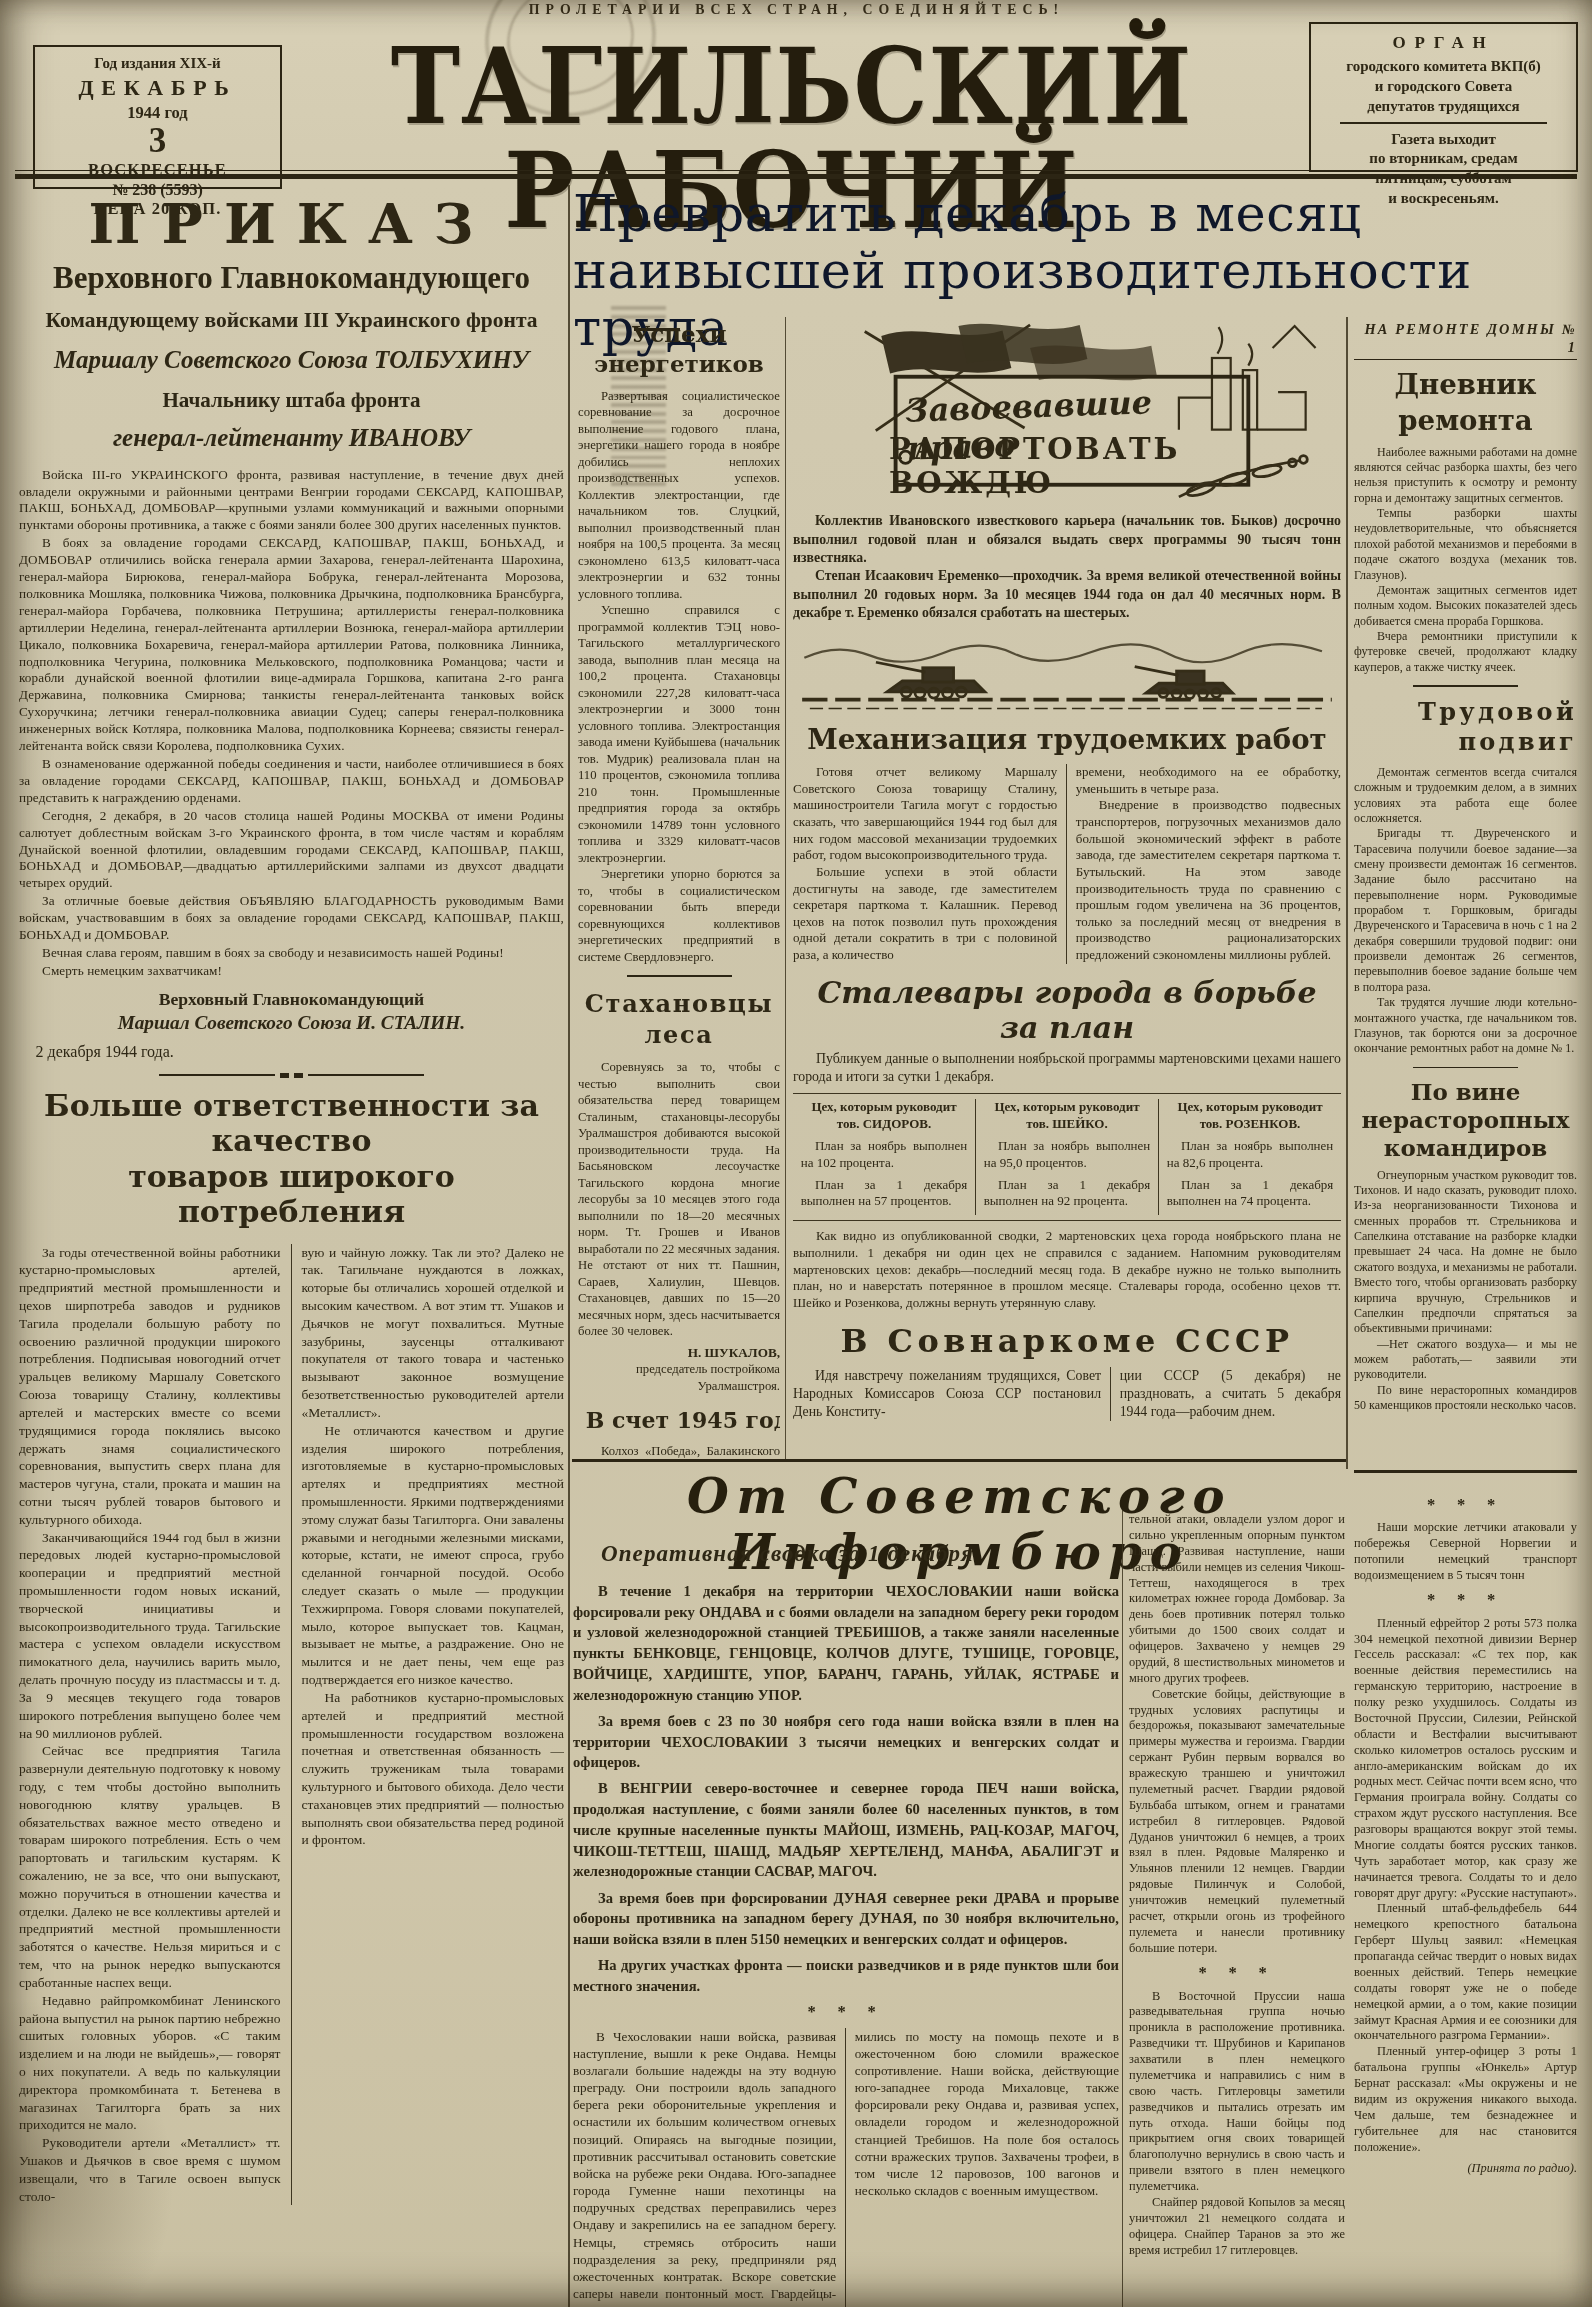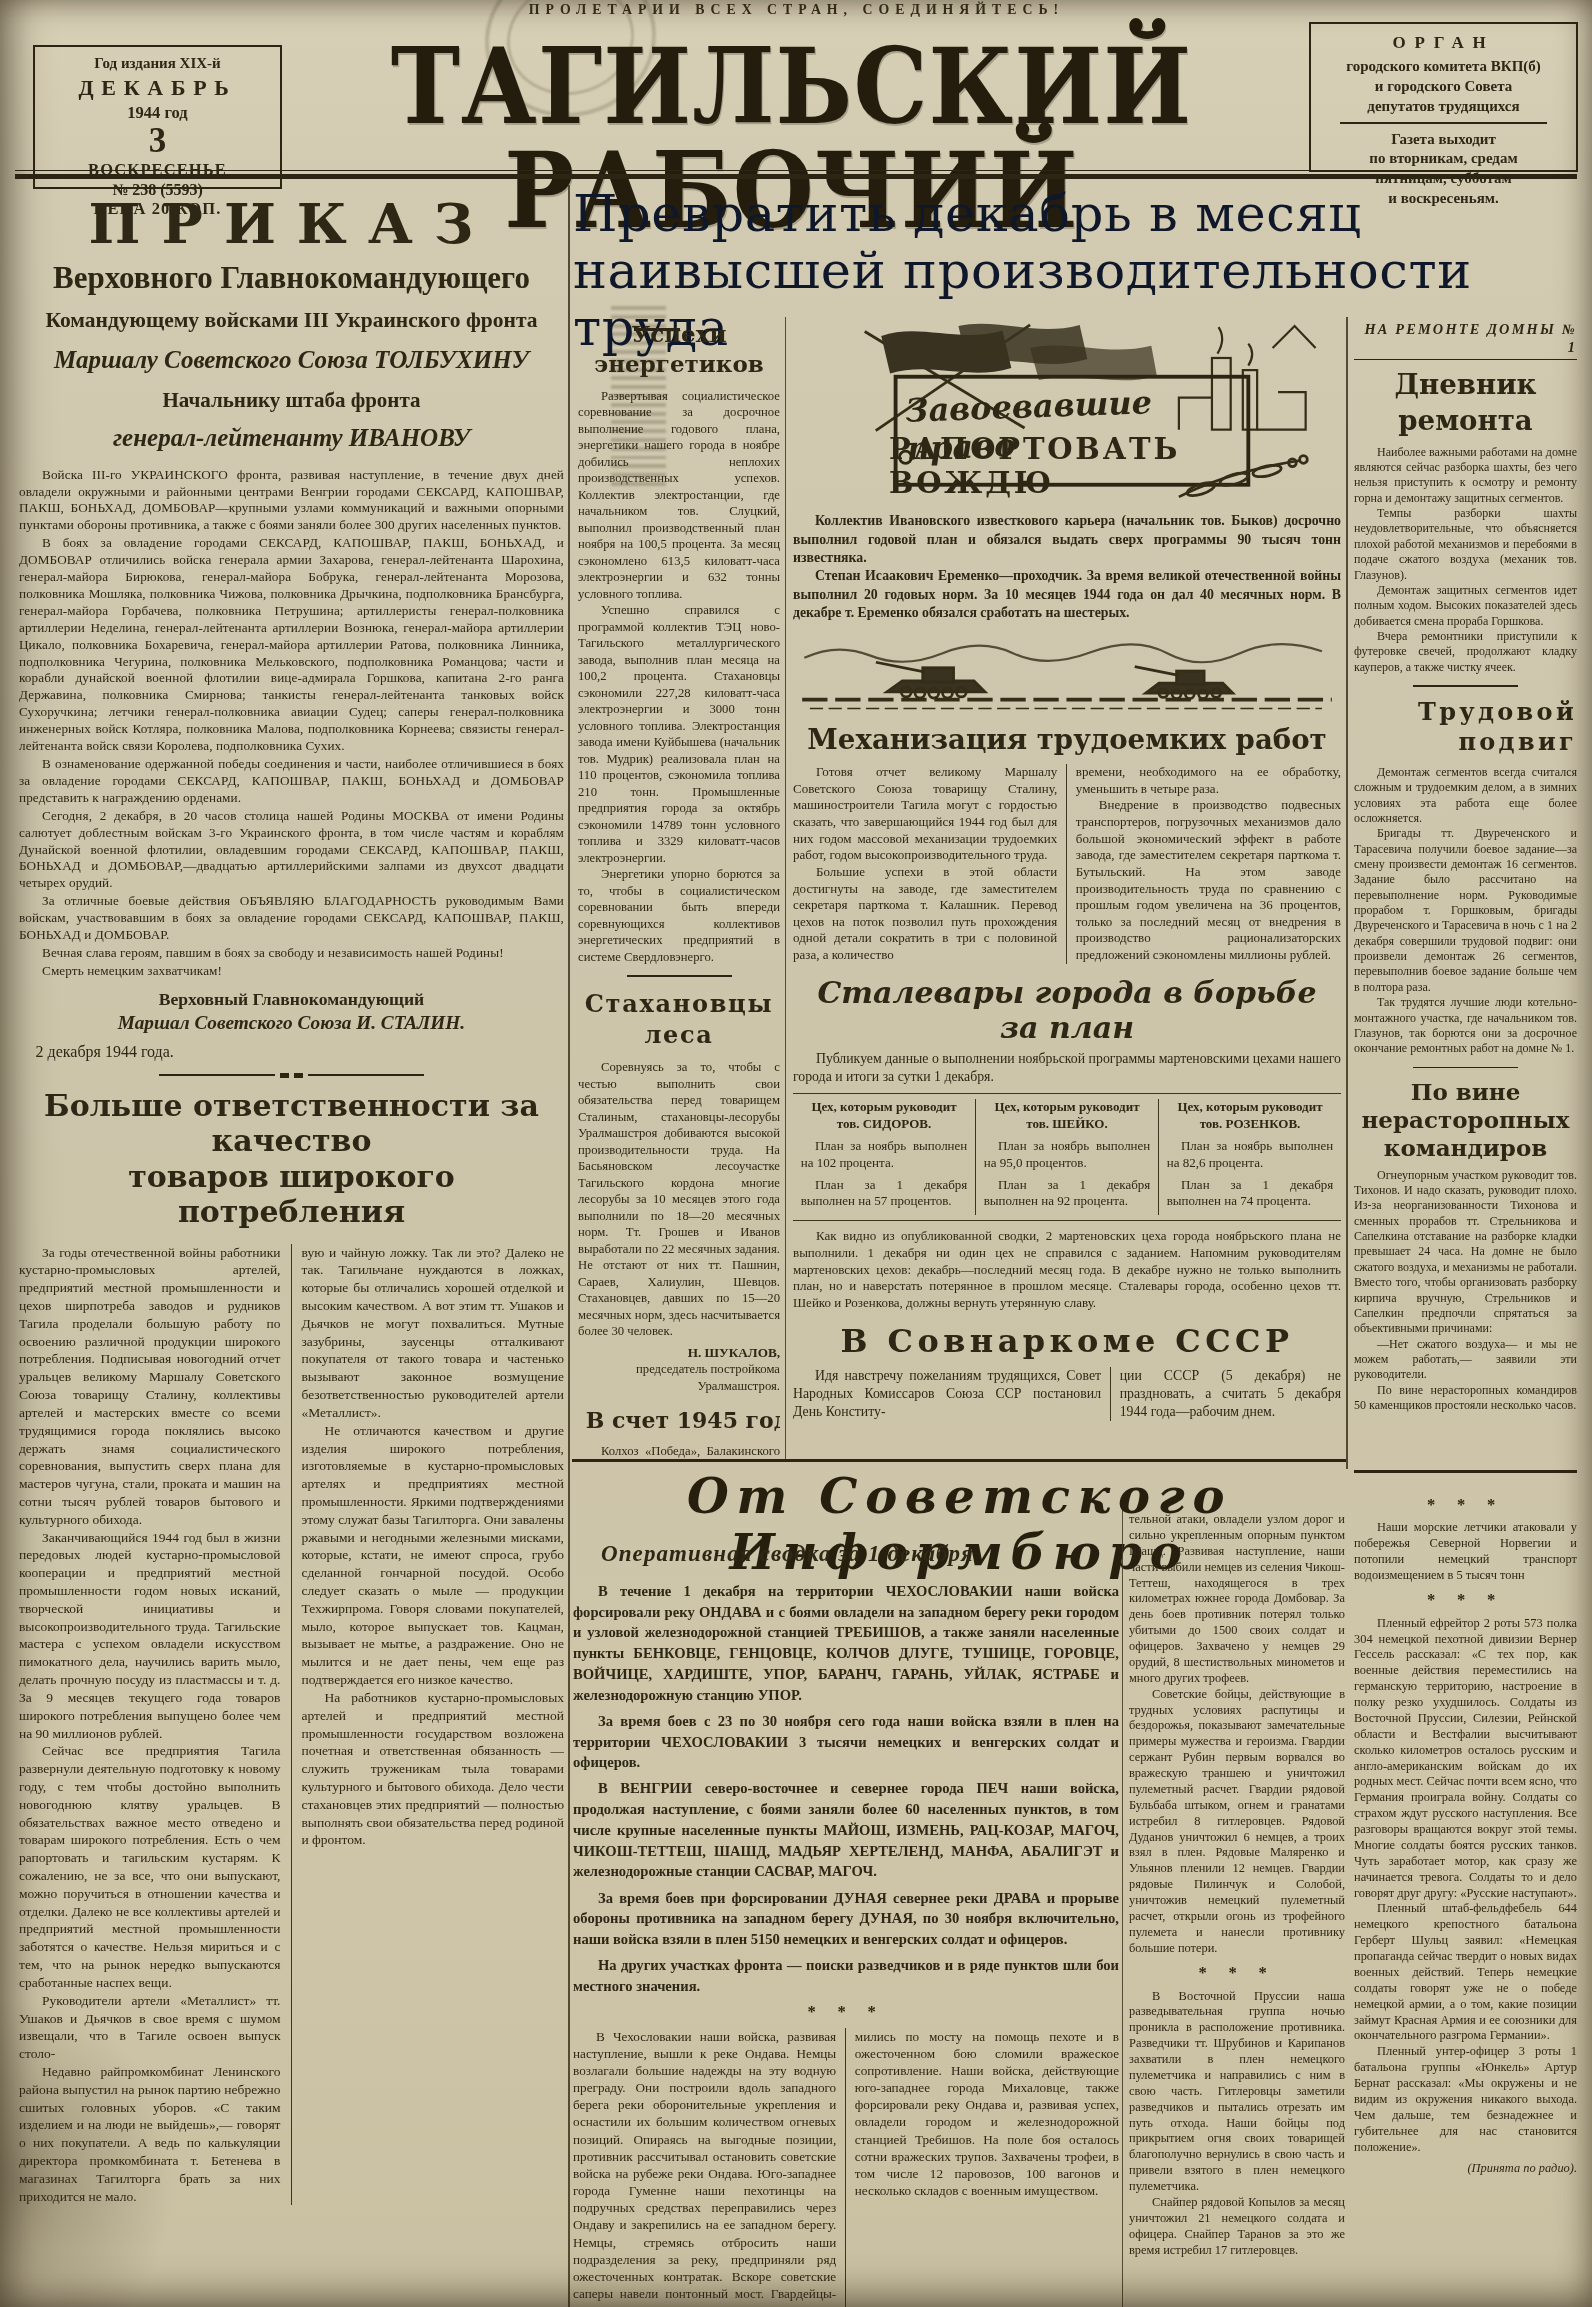--- a/index.html
+++ b/index.html
@@ -200,22 +200,22 @@
         <div class="bar"></div>
     </div>
 
     <div class="q-title">Больше ответственности за качество</div>
     <div class="q-title">товаров широкого потребления</div>
     <div id="q-cols">
       <div class="qc qc1 body-t">
         <p>За годы отечественной войны работники кустарно-промысловых артелей, предприятий местной промышленности и цехов ширпотреба заводов и рудников Тагила проделали большую работу по освоению различной продукции широкого потребления. Подписывая новогодний отчет уральцев великому Маршалу Советского Союза товарищу Сталину, коллективы артелей и мастерских вместе со всеми трудящимися города поклялись высоко держать знамя социалистического соревнования, выпустить сверх плана для мастеров чугуна, стали, проката и машин на сотни тысяч рублей товаров бытового и культурного обихода.</p>
         <p>Заканчивающийся 1944 год был в жизни передовых людей кустарно-промысловой кооперации и предприятий местной промышленности годом новых исканий, творческой инициативы и высокопроизводительного труда. Тагильские мастера с успехом овладели искусством пимокатного дела, научились варить мыло, делать прочную посуду из пластмассы и т. д. За 9 месяцев текущего года товаров широкого потребления выпущено более чем на 90 миллионов рублей.</p>
         <p>Сейчас все предприятия Тагила развернули деятельную подготовку к новому году, с тем чтобы достойно выполнить новогоднюю клятву уральцев. В обязательствах важное место отведено и товарам широкого потребления. Есть о чем рапортовать и тагильским кустарям. К сожалению, не за все, что они выпускают, можно поручиться в отношении качества и отделки. Далеко не все коллективы артелей и предприятий местной промышленности заботятся о качестве. Нельзя мириться и с тем, что на рынок нередко выпускаются сработанные наспех вещи.</p>
+        <p>Недавно райпромкомбинат Ленинского района выпустил на рынок партию небрежно сшитых головных уборов. «С таким изделием и на люди не выйдешь»,— говорят о них покупатели. А ведь по калькуляции директора промкомбината т. Бетенева в магазинах Тагилторга брать за них приходится не мало.</p>
         <p>Руководители артели «Металлист» тт. Ушаков и Дьячков в свое время с шумом извещали, что в Тагиле освоен выпуск столо-</p>
-        <p>Недавно райпромкомбинат Ленинского района выпустил на рынок партию небрежно сшитых головных уборов. «С таким изделием и на люди не выйдешь»,— говорят о них покупатели. А ведь по калькуляции директора промкомбината т. Бетенева в магазинах Тагилторга брать за них приходится не мало.</p>
       </div>
       <div class="qc qc2 body-t">
         <p style="text-indent:0">вую и чайную ложку. Так ли это? Далеко не так. Тагильчане нуждаются в ложках, которые бы отличались хорошей отделкой и высоким качеством. А вот этим тт. Ушаков и Дьячков не могут похвалиться. Мутные зазубрины, заусенцы отталкивают покупателя от такого товара и частенько вызывают законное возмущение безответственностью руководителей артели «Металлист».</p>
         <p>Не отличаются качеством и другие изделия широкого потребления, изготовляемые в кустарно-промысловых артелях и предприятиях местной промышленности. Яркими подтверждениями этому служат базы Тагилторга. Они завалены ржавыми и негодными железными мисками, которые, кстати, не имеют спроса, грубо сделанной гончарной посудой. Особо следует сказать о мыле — продукции Техжирпрома. Говоря словами покупателей, мыло, которое выпускает тов. Кацман, вызывает не мытье, а раздражение. Оно не мылится и не дает пены, чем еще раз подтверждается его низкое качество.</p>
         <p>На работников кустарно-промысловых артелей и предприятий местной промышленности государством возложена почетная и ответственная обязанность — служить труженикам тыла товарами культурного и бытового обихода. Дело чести стахановцев этих предприятий — полностью выполнять свои обязательства перед родиной и фронтом.</p>
       </div>
     </div>
   </div>
 
   <div class="abs" id="headline-main">

